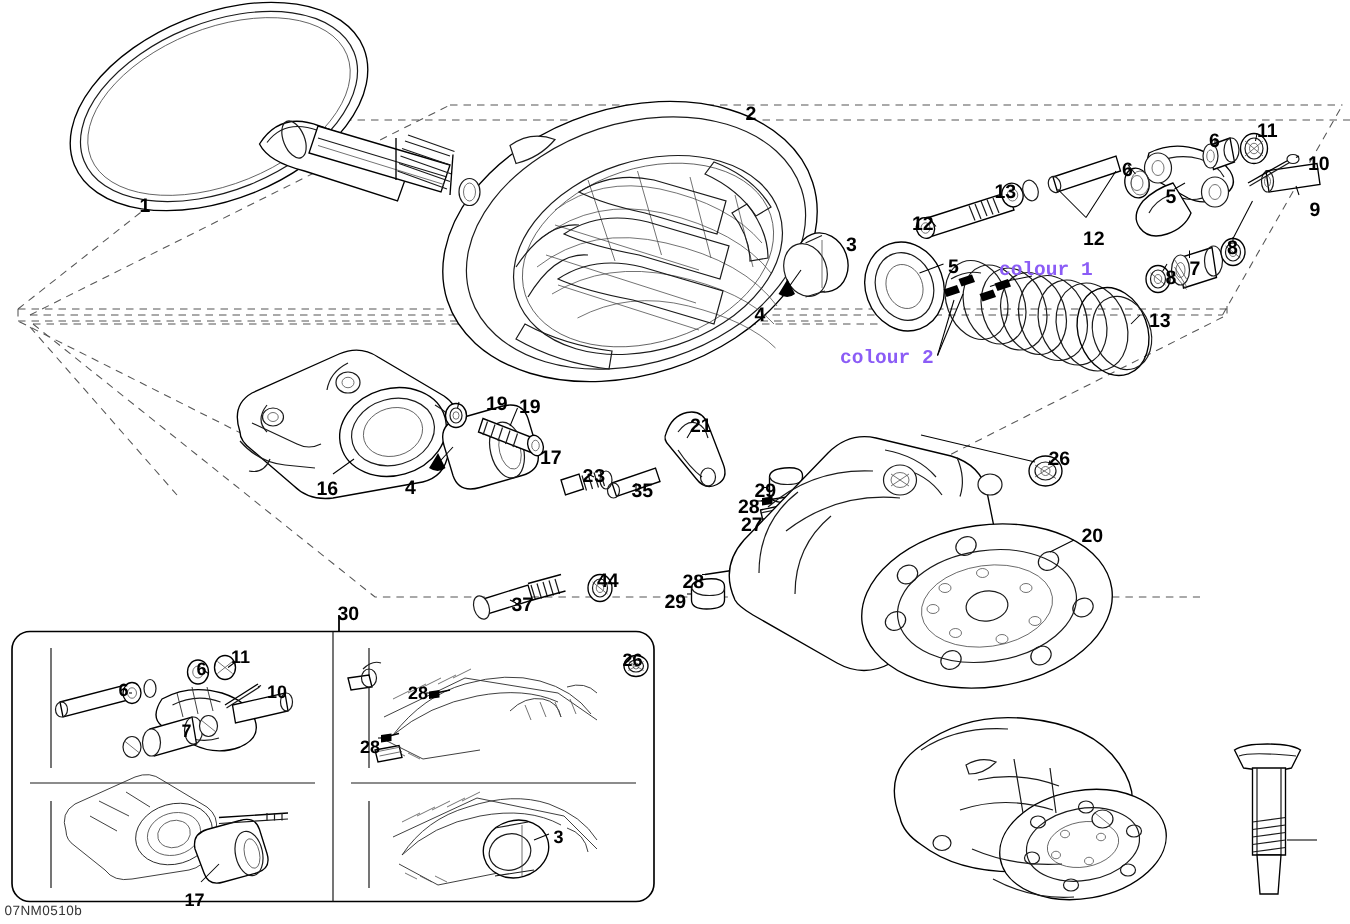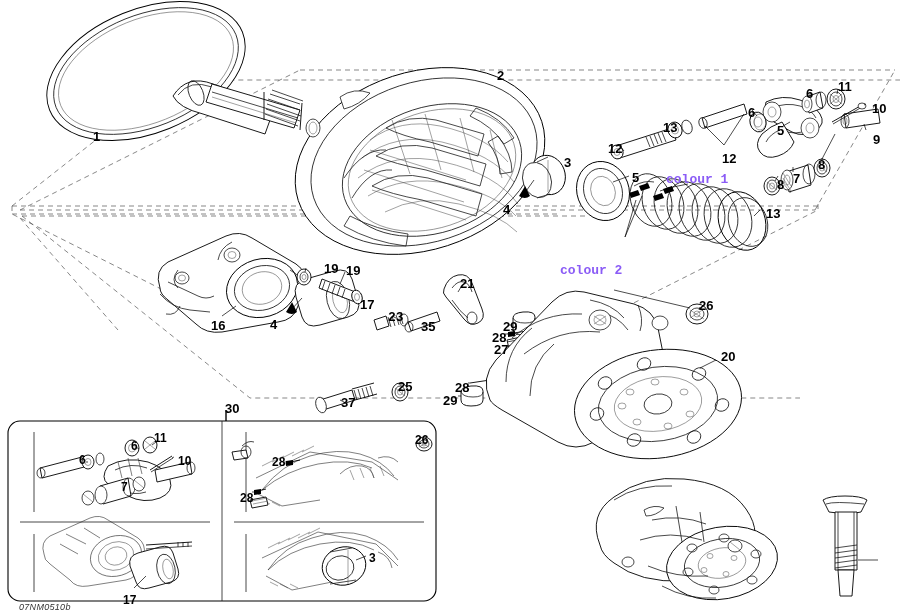--- a/index.html
+++ b/index.html
@@ -6,22 +6,22 @@
   body{width:900px;height:616px;position:relative;overflow:hidden;
        font-family:"Liberation Sans", sans-serif;}
   #stage{position:absolute;left:0;top:0;width:900px;height:616px;}
   svg{position:absolute;left:0;top:0;}
   .lbl{position:absolute;font-family:"Liberation Sans",sans-serif;
        font-size:13px;font-weight:bold;color:#000;line-height:1;
        white-space:nowrap;-webkit-user-select:none;}
   .lbl.sm{font-size:12px;}
   .clr{position:absolute;font-family:Liberation Mono, monospace;
        font-size:13px;font-weight:bold;color:#8b5cf6;white-space:nowrap;}
-  .code{position:absolute;left:19px;top:602px;font-size:9px;
-        font-family:"Liberation Sans",sans-serif;color:#333;letter-spacing:.3px;font-style:italic;}
+  .code{position:absolute;left:3px;top:602px;font-size:9px;
+        font-family:"Liberation Sans",sans-serif;color:#333;letter-spacing:.3px;}
   .ln{stroke:#000;stroke-width:.9;fill:none;}
   .thin{stroke:#1a1a1a;stroke-width:.8;fill:none;}
   .vthin{stroke:#2a2a2a;stroke-width:.6;fill:none;}
   .hair{stroke:#444;stroke-width:.5;fill:none;}
   .dash{stroke:#555;stroke-width:.7;fill:none;stroke-dasharray:5 4;}
   .lead{stroke:#000;stroke-width:.7;fill:none;}
   .wht{fill:#ffffff;}
   .blk{fill:#000000;}
   .box{fill:none;stroke:#000;stroke-width:1.1;}
 </style>
@@ -560,21 +560,21 @@
       <div class="lbl" style="left: 211px; top: 319px;">16</div>
       <div class="lbl" style="left: 360px; top: 298px;">17</div>
       <div class="lbl" style="left: 346px; top: 264px;">19</div>
       <div class="lbl" style="left: 324px; top: 262px;">19</div>
       <div class="lbl" style="left: 270px; top: 318px;">4</div>
       <div class="lbl" style="left: 721px; top: 350px;">20</div>
       <div class="lbl" style="left: 460px; top: 277px;">21</div>
       <div class="lbl" style="left: 421px; top: 320px;">35</div>
       <div class="lbl" style="left: 388px; top: 311px; font-family: Liberation Mono, monospace;">23</div>
       <div class="lbl" style="left: 341px; top: 396px;">37</div>
-      <div class="lbl" style="left: 398px; top: 380px;">25</div>
+      <div class="lbl" style="left: 398px; top: 380px;">44</div>
       <div class="lbl" style="left: 699px; top: 299px;">26</div>
       <div class="lbl" style="left: 494px; top: 343px;">27</div>
       <div class="lbl" style="left: 492px; top: 331px;">28</div>
       <div class="lbl" style="left: 455px; top: 381px;">28</div>
       <div class="lbl" style="left: 503px; top: 320px;">29</div>
       <div class="lbl" style="left: 443px; top: 394px;">29</div>
       <div class="lbl" style="left: 225px; top: 402px;">30</div>
       <div class="lbl" style="left: 886px; top: 563px; margin-left: 24px;">31</div>
     </div>
 <div id="inset-callout-layer">
@@ -584,17 +584,17 @@
       <div class="lbl sm" style="left: 178px; top: 455px;">10</div>
       <div class="lbl sm" style="left: 121px; top: 481px;">7</div>
       <div class="lbl sm" style="left: 123px; top: 594px;">17</div>
       <div class="lbl sm" style="left: 272px; top: 456px;">28</div>
       <div class="lbl sm" style="left: 240px; top: 492px;">28</div>
       <div class="lbl sm" style="left: 415px; top: 434px;">26</div>
       <div class="lbl sm" style="left: 369px; top: 552px;">3</div>
     </div>
 
 <div class="clr" style="left:666px;top:172px;">colour 1</div>
-<div class="clr" style="left:560px;top:231px;margin-top:32px;">colour 2</div>
+<div class="clr" style="left:560px;top:231px;">colour 2</div>
 
 <div class="code">07NM0510b</div>
 
 </div>
 
 </body></html>

